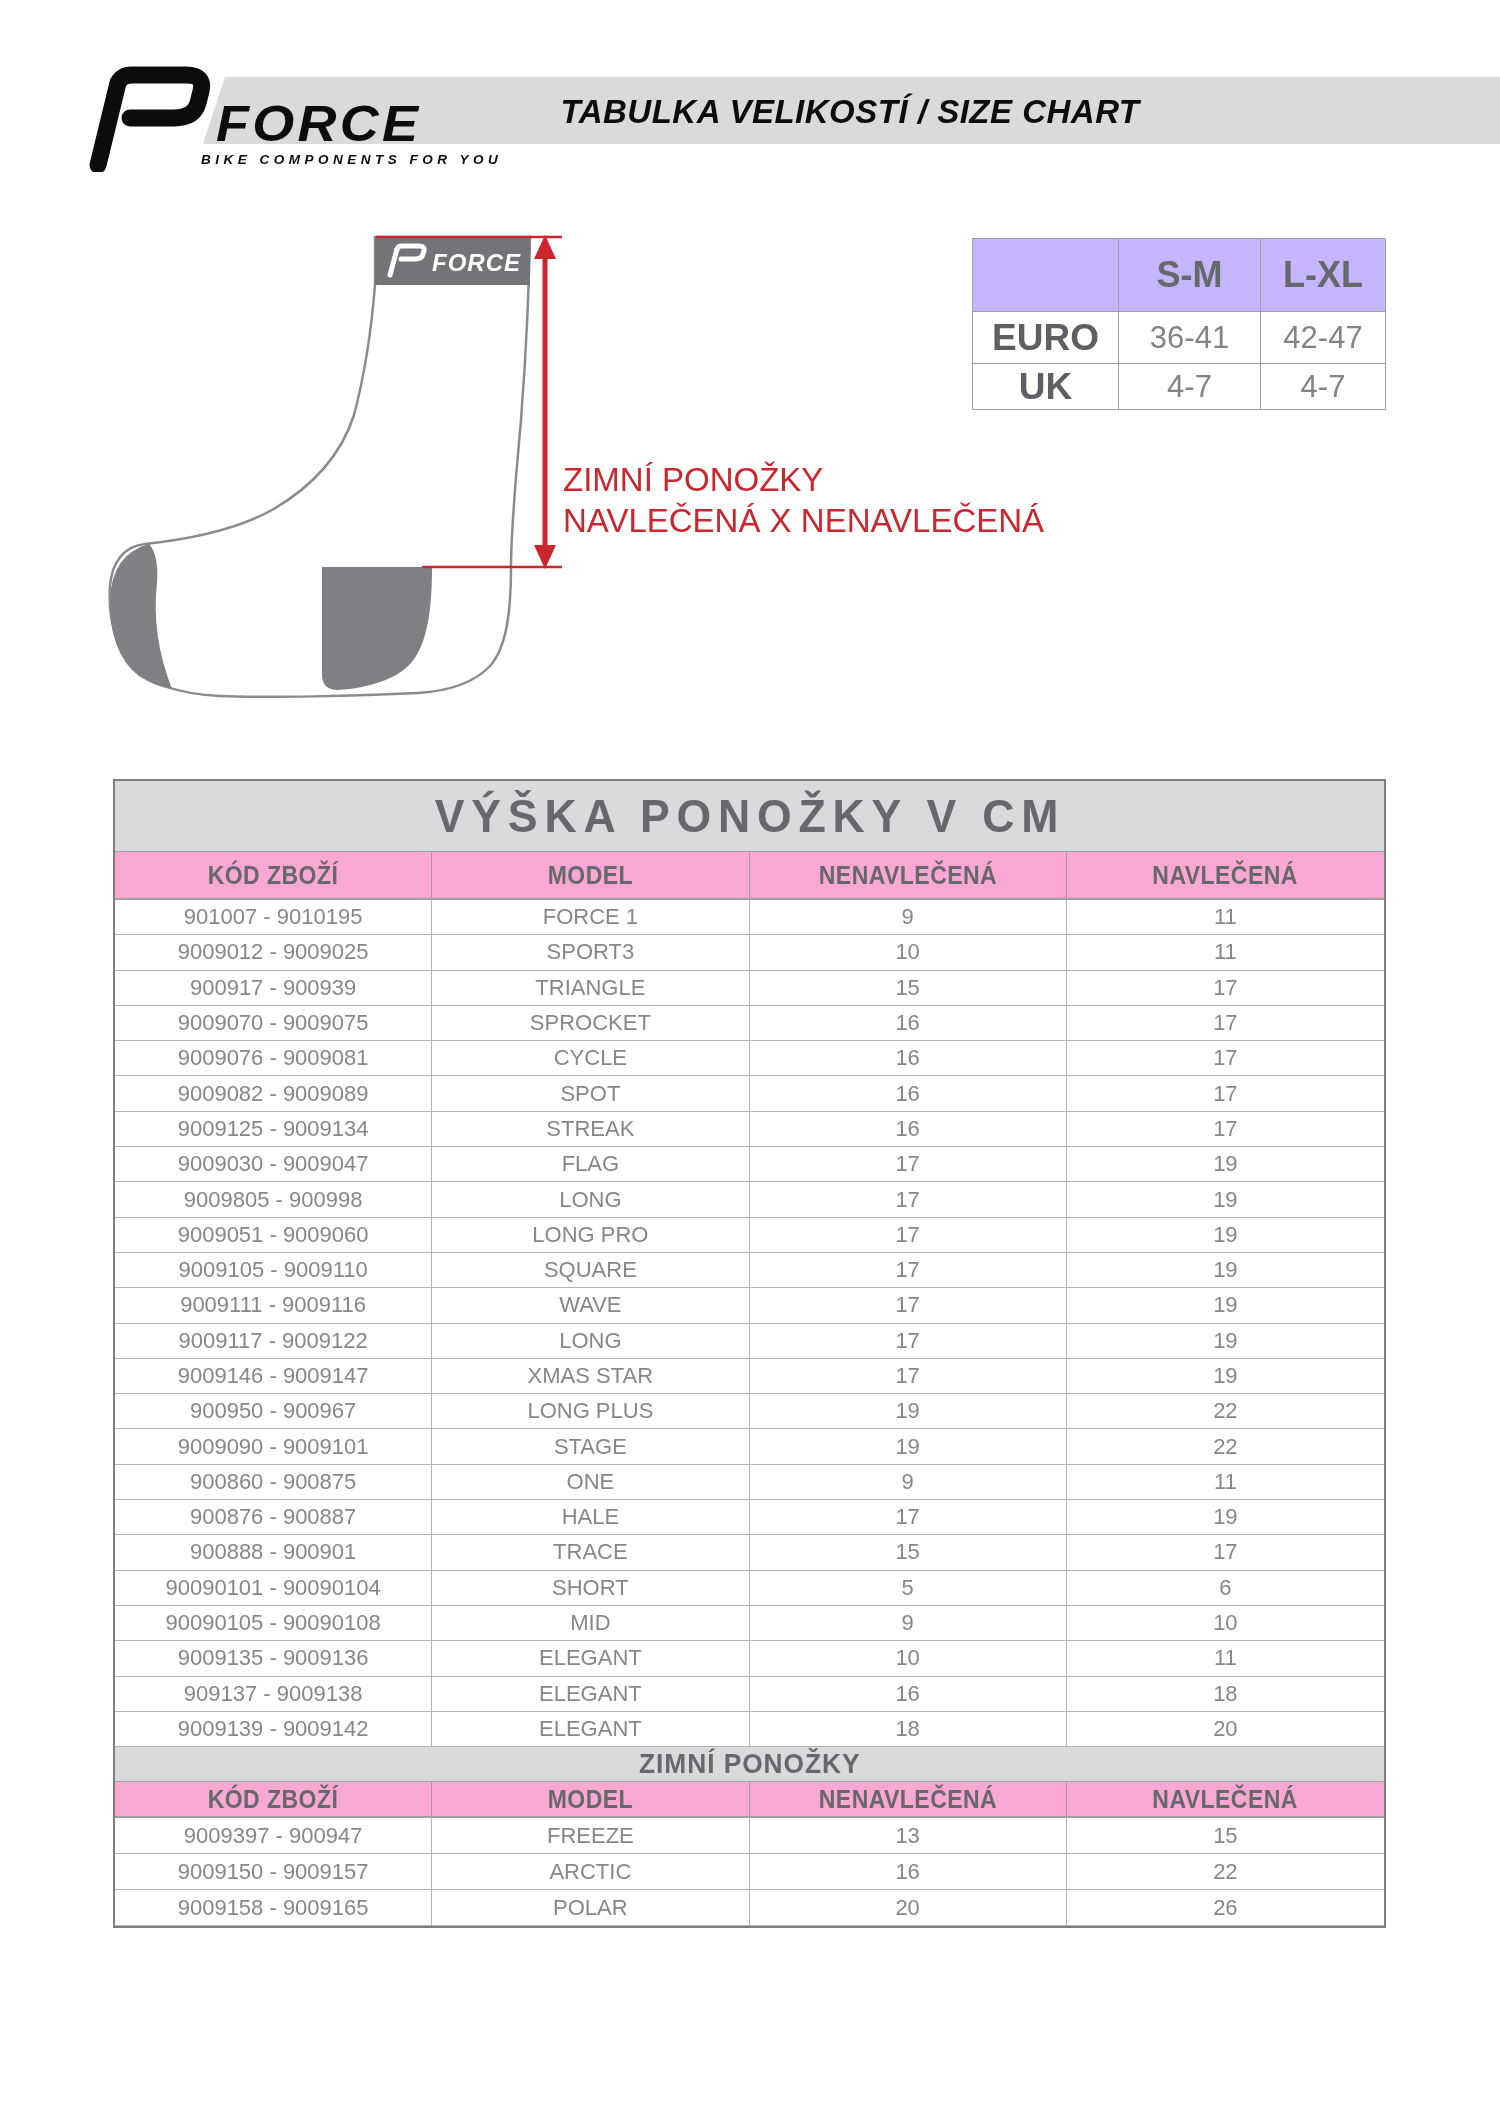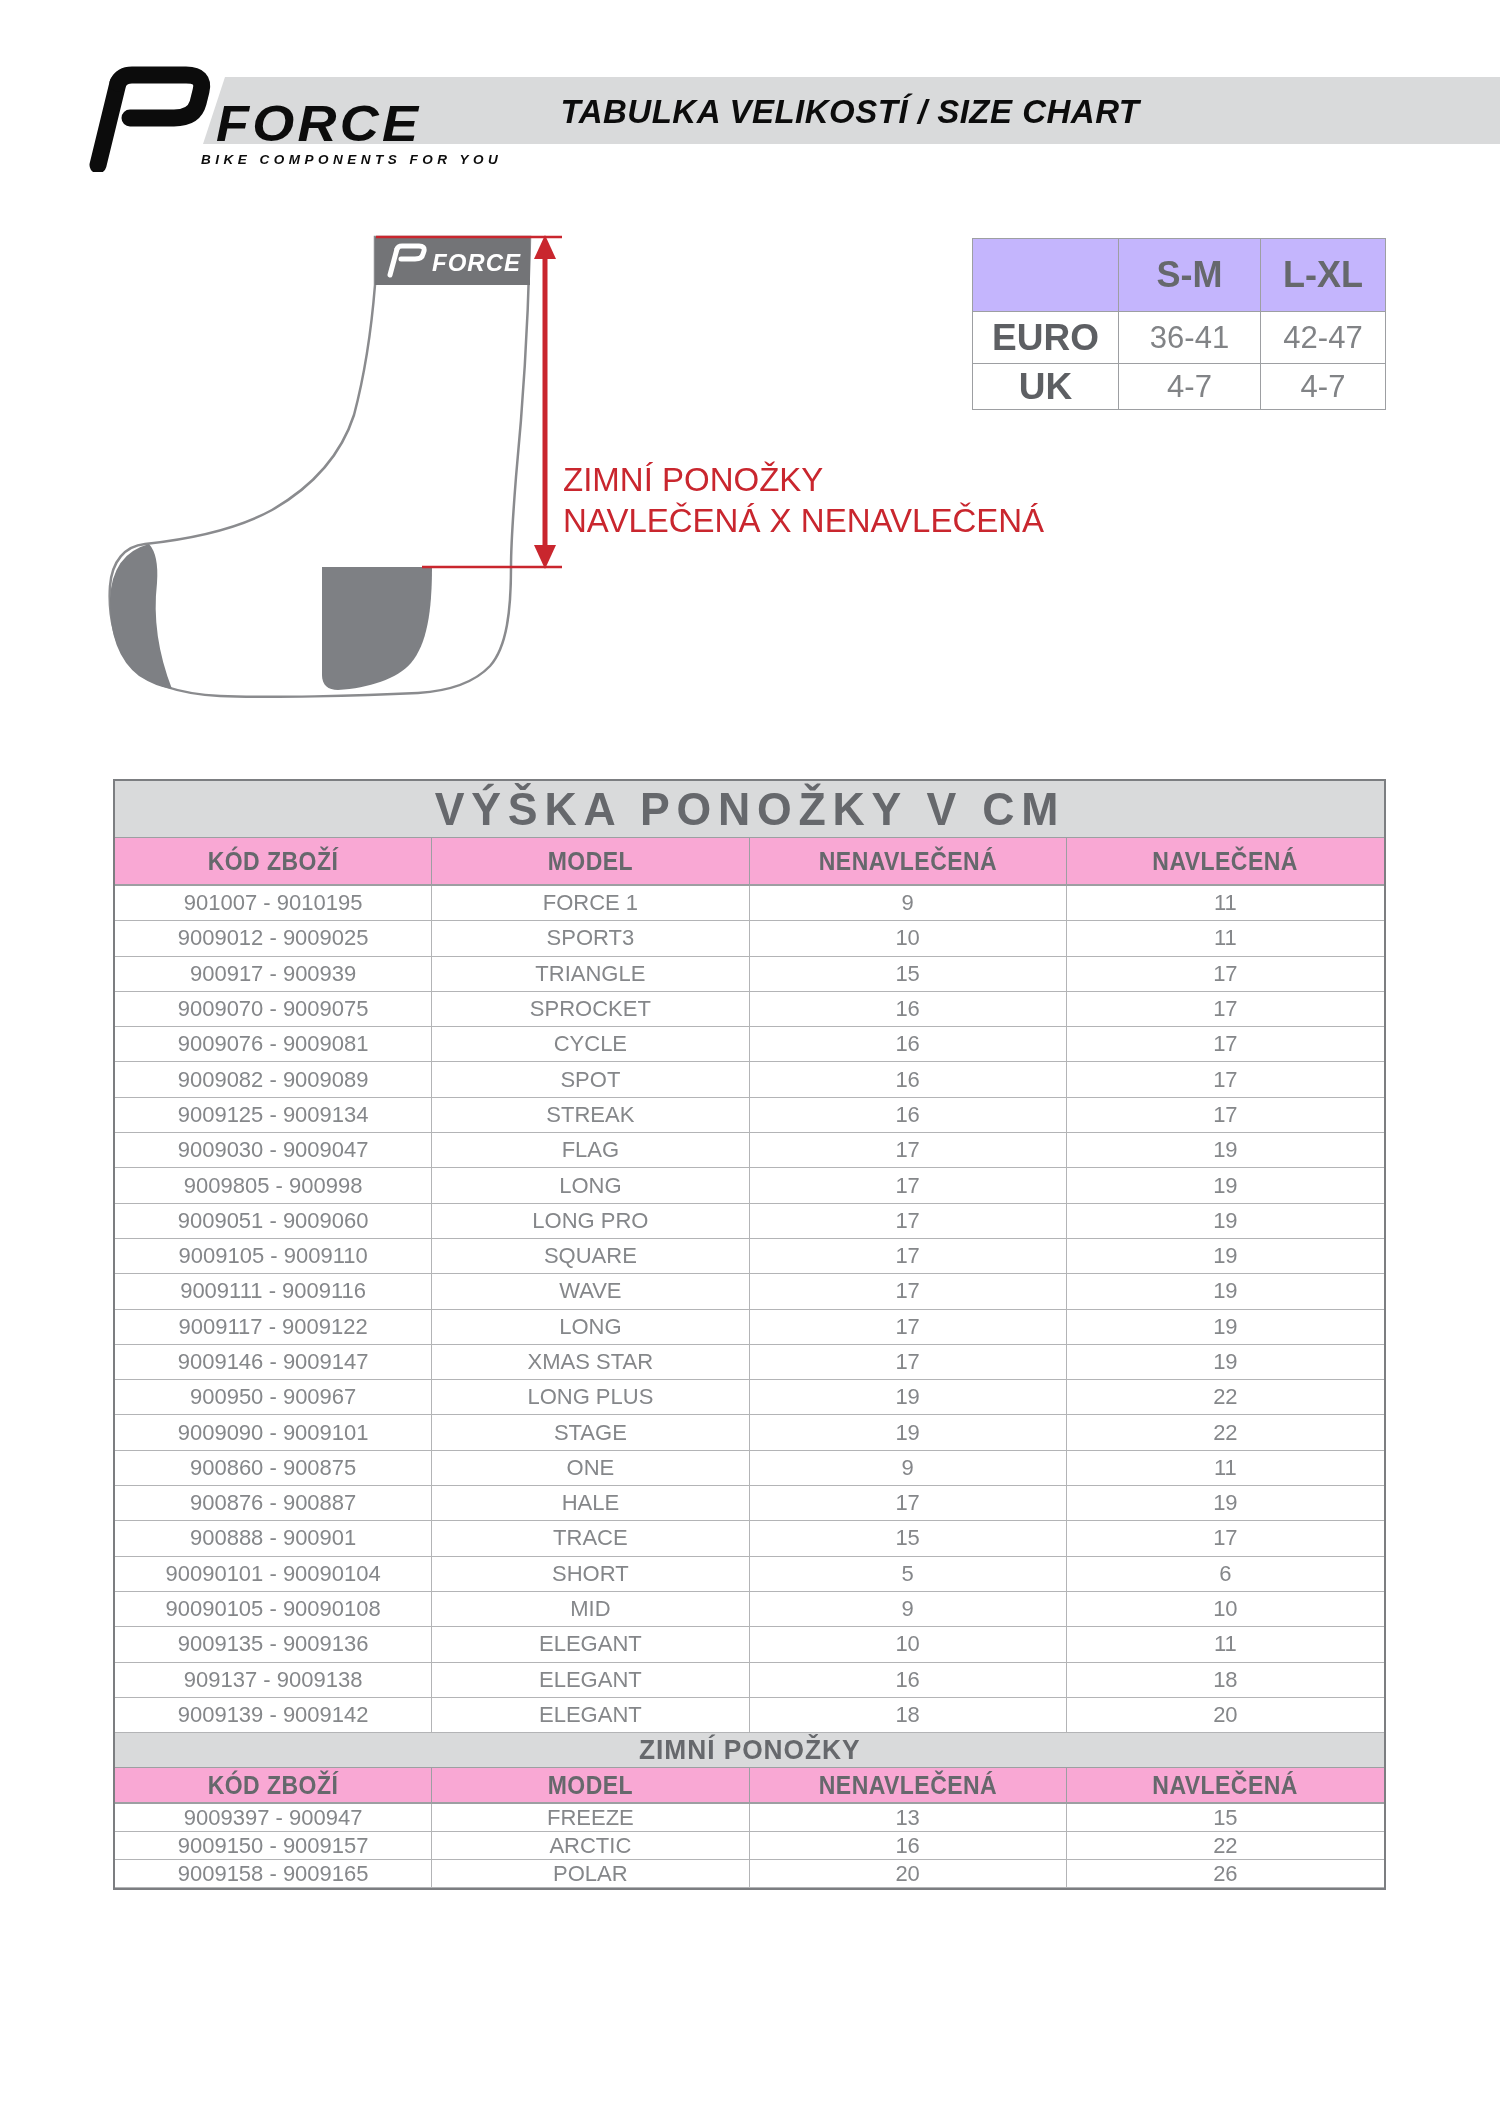--- a/index.html
+++ b/index.html
@@ -53,21 +53,21 @@
   .size-table .c.cb{border-bottom:none;}
   .size-table .hd{background:#c4b5fd;color:#66686c;font-weight:bold;font-size:36px;}
   .size-table .rowlab{color:#5d5f63;font-weight:bold;font-size:37px;}
   .size-table .val{color:#818386;font-size:31px;}
   
   .htable{
     position:absolute;left:113px;top:779px;width:1273px;
     border:2px solid #7c7e81;box-sizing:border-box;background:#fff;
   }
   .titlebar{
-    height:57px;background:#d9dadb;border-bottom:1px solid #9d9fa2;
+    height:71px;background:#d9dadb;border-bottom:1px solid #9d9fa2;
     display:flex;align-items:center;justify-content:center;box-sizing:border-box;
   }
   .titlebar span{
     font-size:46px;font-weight:bold;color:#66686c;letter-spacing:7px;
     transform:scaleX(.97);white-space:nowrap;
   }
   .headrow{
     display:grid;grid-template-columns:repeat(4,1fr);
     height:48px;background:#f9a8d4;border-bottom:2px solid #9d9fa2;box-sizing:border-box;
   }
@@ -77,21 +77,21 @@
   }
   .headrow .hc:last-child{border-right:none;}
   .headrow .hc span{
     font-size:25px;font-weight:bold;color:#66686c;letter-spacing:.5px;
     transform:scaleX(.92);white-space:nowrap;
   }
   .trow{
     display:grid;grid-template-columns:repeat(4,1fr);
     height:35.3px;border-bottom:1px solid #b3b4b6;box-sizing:border-box;
   }
-  .wrow{height:28px;}
+  .wrow{height:36px;}
   .tc{
     border-right:1px solid #b3b4b6;display:flex;align-items:center;justify-content:center;
     box-sizing:border-box;font-size:22px;color:#85878a;white-space:nowrap;
   }
   .tc.last{border-right:none;}
   .sectionbar{
     height:35px;background:#d9dadb;border-bottom:1px solid #9d9fa2;
     display:flex;align-items:center;justify-content:center;box-sizing:border-box;
   }
   .sectionbar span{

